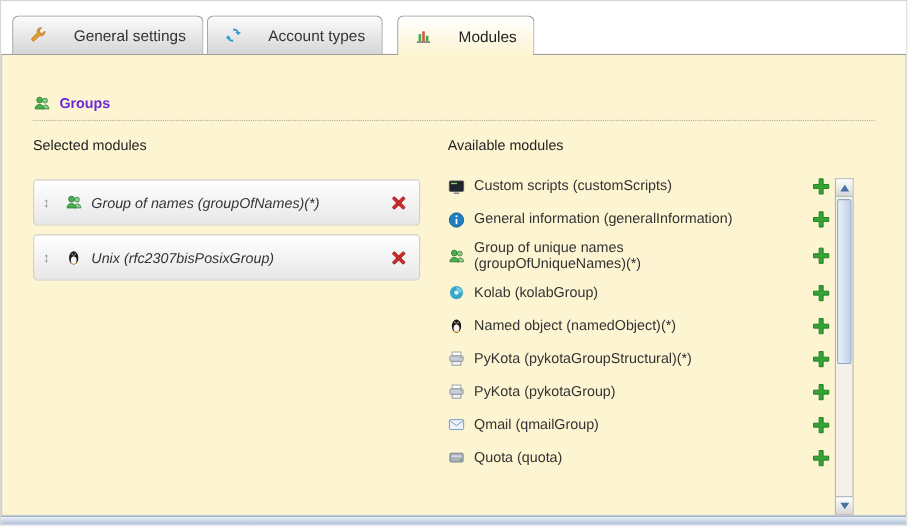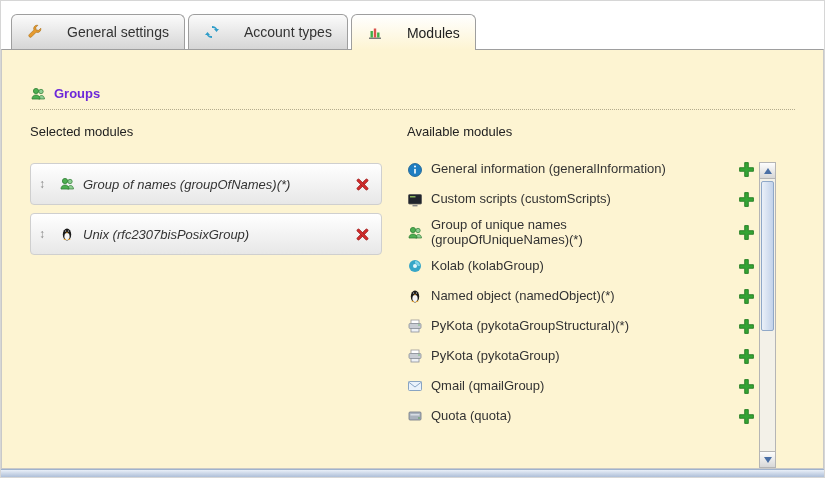--- a/index.html
+++ b/index.html
@@ -9,21 +9,21 @@
   .screen { position:relative; width:825px; height:478px; background:#ffffff;
             border:1px solid #d6d6d6; overflow:hidden; }
 
   
   .tabbar { position:absolute; top:13px; left:10px; display:flex; gap:3px; z-index:3; }
   .tab { display:flex; align-items:center; gap:24px; height:35px; padding:0 15px;
          border:1px solid #9e9e9e; border-bottom:none; border-radius:6px 6px 0 0;
          background:linear-gradient(#fbfbfb,#d6d6d6); font-size:14px; color:#333;
          cursor:pointer; white-space:nowrap; }
   .tab.active { background:linear-gradient(#ffffff,#fdf4d2); height:36px; z-index:4;
-                color:#222; }
+                color:#222;margin-left:10px; }
   .tab .ticon { display:inline-flex; width:16px; height:16px; }
 
   
   .panel { position:absolute; left:0; right:0; top:48px; bottom:8px;
            background:#fdf4d2; border:1px solid #c9c9c9; border-top:1px solid #9e9e9e; }
 
   .section-head { display:flex; gap:8px; margin:36px 28px 0 28px;
                   padding-bottom:7px; border-bottom:1px dotted #b3ab8d;
                   font-weight:bold; font-size:13px; color:#6d28d9; }
   .section-head .icon16 { width:16px; height:16px; display:inline-flex; }
@@ -180,42 +180,42 @@
 
     <div class="col-right">
       <div class="col-heading">Available modules</div>
 
       <div class="avail-list">
 
 
         <div class="avail-row">
           <span class="icon16">
             <svg viewBox="0 0 16 16" width="16" height="16">
+                <rect x="1.5" y="2.5" width="13" height="9.5" rx="1" fill="#20242c" stroke="#555" stroke-width="0.8"></rect>
+                <rect x="3" y="4.2" width="5.5" height="1.2" fill="#9fd468"></rect>
+                <rect x="5.5" y="13" width="5" height="1.4" fill="#888"></rect>
+              </svg>
+          </span>
+          <span class="avail-label">Custom scripts (customScripts)</span>
+          <span class="icon18">
+            <svg viewBox="0 0 16 16" width="17" height="17">
+                <path d="M6.3 1.5h3.4v4.8h4.8v3.4H9.7v4.8H6.3V9.7H1.5V6.3h4.8z" fill="#35a435" stroke="#1f7a1f" stroke-width="0.8"></path>
+              </svg>
+          </span>
+        </div>
+
+        <div class="avail-row">
+          <span class="icon16">
+            <svg viewBox="0 0 16 16" width="16" height="16">
                 <circle cx="8" cy="8" r="6.5" fill="#1f7ec2" stroke="#135a8e" stroke-width="0.8"></circle>
                 <rect x="7.2" y="6.8" width="1.6" height="5" rx="0.8" fill="#fff"></rect>
                 <circle cx="8" cy="4.6" r="1" fill="#fff"></circle>
               </svg>
           </span>
           <span class="avail-label">General information (generalInformation)</span>
-          <span class="icon18">
-            <svg viewBox="0 0 16 16" width="17" height="17">
-                <path d="M6.3 1.5h3.4v4.8h4.8v3.4H9.7v4.8H6.3V9.7H1.5V6.3h4.8z" fill="#35a435" stroke="#1f7a1f" stroke-width="0.8"></path>
-              </svg>
-          </span>
-        </div>
-
-        <div class="avail-row">
-          <span class="icon16">
-            <svg viewBox="0 0 16 16" width="16" height="16">
-                <rect x="1.5" y="2.5" width="13" height="9.5" rx="1" fill="#20242c" stroke="#555" stroke-width="0.8"></rect>
-                <rect x="3" y="4.2" width="5.5" height="1.2" fill="#9fd468"></rect>
-                <rect x="5.5" y="13" width="5" height="1.4" fill="#888"></rect>
-              </svg>
-          </span>
-          <span class="avail-label">Custom scripts (customScripts)</span>
           <span class="icon18">
             <svg viewBox="0 0 16 16" width="17" height="17">
                 <path d="M6.3 1.5h3.4v4.8h4.8v3.4H9.7v4.8H6.3V9.7H1.5V6.3h4.8z" fill="#35a435" stroke="#1f7a1f" stroke-width="0.8"></path>
               </svg>
           </span>
         </div>
 
         <div class="avail-row">
           <span class="icon16">
             <svg viewBox="0 0 16 16" width="16" height="16">

